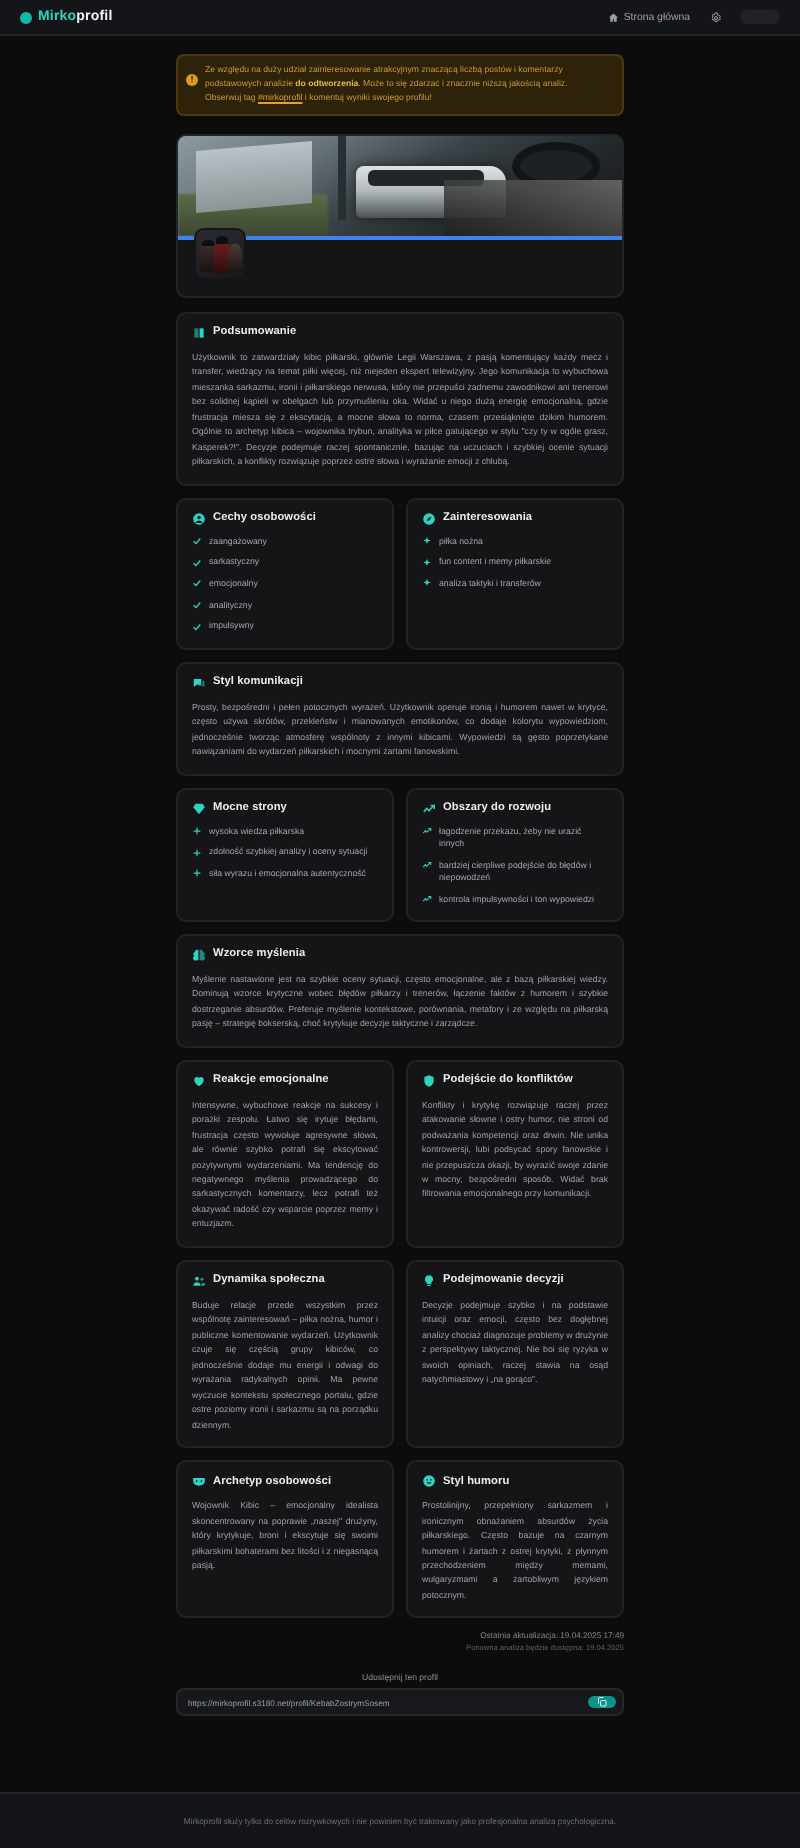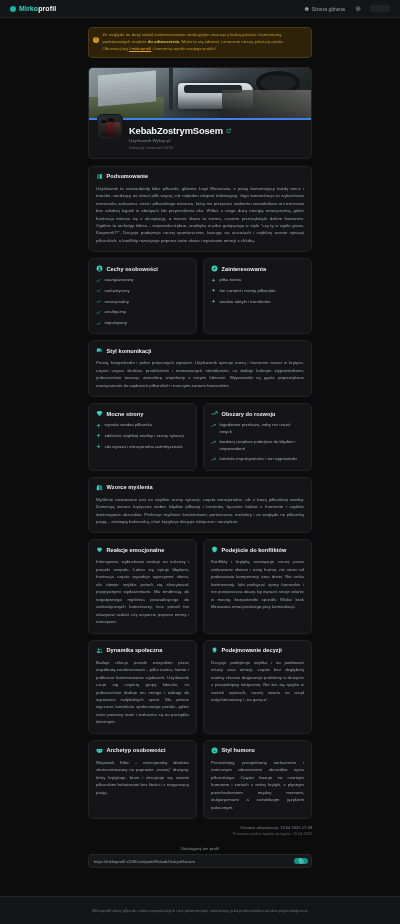--- a/index.html
+++ b/index.html
@@ -207,34 +207,20 @@
         </div>
         <div class="cover-underline"></div>
         <div class="prof-row">
           <div class="avatar">
             <span class="a1"></span>
               <span class="a2"></span>
               <span class="a3"></span>
             <span class="h1"></span>
               <span class="h2"></span>
           </div>
-          <div class="prof-meta">
-            <div class="prof-name-row">
-              <span class="prof-name">KebabZostrymSosem</span>
-              <span class="ext-ico">
-                <svg viewBox="0 0 24 24" fill="none" stroke="currentColor" stroke-width="2.4">
-                    <path d="M14 4h6v6"></path>
-                    <path d="M20 4 11 13"></path>
-                    <path d="M18 14v5a1 1 0 0 1-1 1H5a1 1 0 0 1-1-1V7a1 1 0 0 1 1-1h5"></path>
-                  </svg>
-              </span>
-            </div>
-            <div class="prof-sub">Użytkownik Wykop.pl</div>
-            <div class="prof-sub2">Dołączył: kwiecień 2018</div>
-          </div>
         </div>
       </div>
 
       <div class="card">
         <div class="card-head">
           <span class="card-ico" style="color:#2dd4bf">
             <svg viewBox="0 0 24 24" fill="currentColor">
                 <path d="M4 4h7v16H4z" opacity=".55"></path>
                 <path d="M13 4h7v16h-7z"></path>
               </svg>

